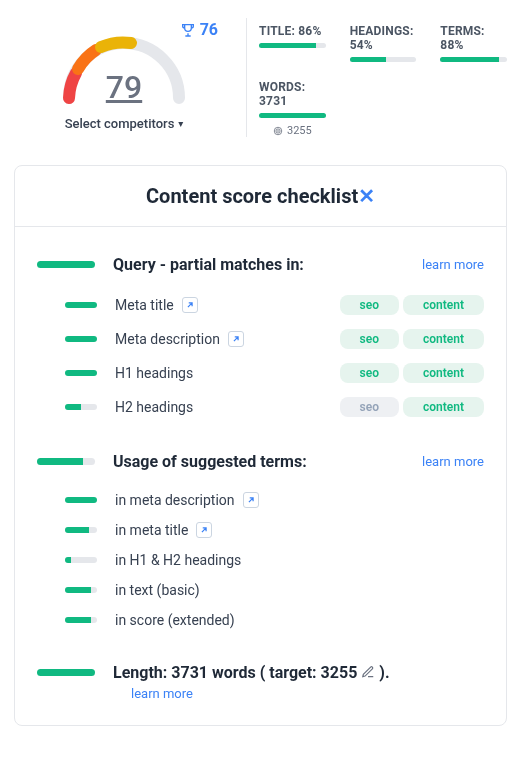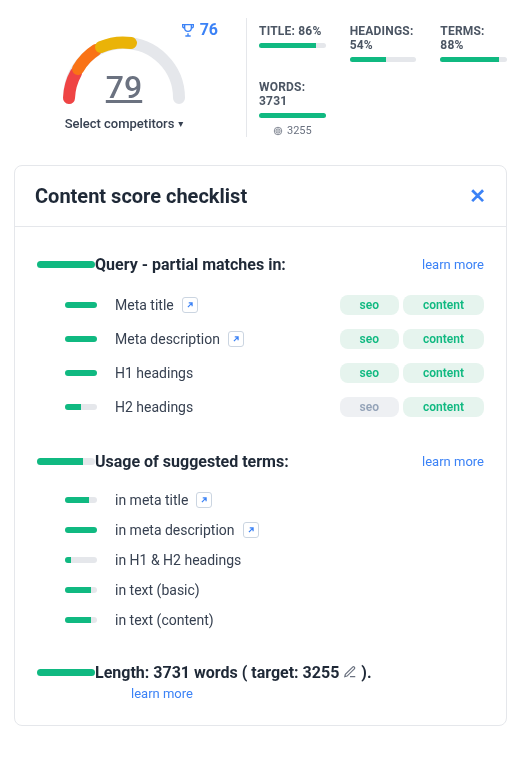--- a/index.html
+++ b/index.html
@@ -12,26 +12,26 @@
 .trophy-row { position: absolute; top: 2px; right: 16px; display: flex; align-items: center; gap: 4px; color: #3b82f6; font-weight: 700; font-size: 16px; }
 .select-comp { margin-top: 8px; font-size: 13px; color: #374151; font-weight: 500; display: flex; align-items: center; gap: 4px; cursor: pointer; }
 .divider { width: 1px; background: #e5e7eb; margin: 0 12px; }
 .metrics { flex: 1; display: grid; grid-template-columns: 1fr 1fr 1fr; gap: 18px 24px; align-content: start; padding-top: 6px; }
 .metric { }
 .metric-label { font-size: 12px; font-weight: 700; color: #4b5563; letter-spacing: 0.2px; }
 .metric-bar { margin-top: 5px; height: 5px; border-radius: 3px; background: #e5e7eb; overflow: hidden; }
 .metric-bar-fill { height: 100%; background: #10b981; }
 .words-target { font-size: 11px; color: #6b7280; margin-top: 6px; text-align: center; display: flex; align-items: center; justify-content: center; gap: 4px; }
 .card { margin: 10px 14px 0; border: 1px solid #e5e7eb; border-radius: 8px; overflow: hidden; }
-.card-head { display: flex; justify-content: space-between; align-items: center; padding: 18px 20px; }
+.card-head { display: flex; justify-content: center; align-items: center; padding: 18px 20px; }
 .card-title { font-size: 20px; font-weight: 700; color: #1f2937; }
 .close-x { color: #3b82f6; font-size: 20px; font-weight: 900; cursor: pointer; }
 .card-body { border-top: 1px solid #e5e7eb; padding: 28px 22px 20px; }
 .section { margin-bottom: 28px; }
-.sec-head { display: flex; align-items: center; margin-bottom: 14px; }
+.sec-head { display: flex; align-items: center; gap: 18px; margin-bottom: 14px; }
 .sec-bar { width: 58px; height: 7px; border-radius: 4px; background: #e5e7eb; overflow: hidden; flex-shrink: 0; }
 .sec-bar-fill { height: 100%; background: #10b981; }
 .sec-title { font-size: 16px; font-weight: 700; color: #1f2937; flex: 1; }
 .learn { font-size: 13px; color: #3b82f6; cursor: pointer; white-space: nowrap; }
 .learn-below { font-size: 13px; color: #3b82f6; cursor: pointer; margin-left: 94px; margin-top: 4px; }
 .row { display: flex; align-items: center; gap: 18px; padding: 7px 0 7px 28px; }
 .row-bar { width: 32px; height: 6px; border-radius: 3px; background: #e5e7eb; overflow: hidden; flex-shrink: 0; }
 .row-bar-fill { height: 100%; background: #10b981; }
 .row-label { font-size: 14px; color: #374151; flex: 1; display: flex; align-items: center; gap: 8px; }
 .ext-icon { display: inline-flex; width: 16px; height: 16px; border: 1px solid #cbd5e1; border-radius: 3px; align-items: center; justify-content: center; color: #3b82f6; font-size: 10px; }
@@ -185,66 +185,66 @@
       <div class="sec-head">
         <div class="sec-bar">
             <div class="sec-bar-fill" style="width:80%"></div>
           </div>
         <div class="sec-title">Usage of suggested terms:</div>
         <div class="learn">learn more</div>
       </div>
       <div id="terms-rows">
           <div class="row">
             <div class="row-bar">
+              <div class="row-bar-fill" style="width:100%"></div>
+            </div>
+            <div class="row-label">
+              <span>in meta description</span>
+              <span class="ext-icon">
+                <svg width="10" height="10" viewBox="0 0 24 24" fill="none" stroke="#3b82f6" stroke-width="3">
+                  <path d="M7 17L17 7M9 7h8v8"></path>
+                </svg>
+              </span>
+            </div>
+          </div>
+          <div class="row">
+            <div class="row-bar">
               <div class="row-bar-fill" style="width:75%"></div>
             </div>
             <div class="row-label">
               <span>in meta title</span>
               <span class="ext-icon">
                 <svg width="10" height="10" viewBox="0 0 24 24" fill="none" stroke="#3b82f6" stroke-width="3">
                   <path d="M7 17L17 7M9 7h8v8"></path>
                 </svg>
               </span>
             </div>
           </div>
           <div class="row">
             <div class="row-bar">
-              <div class="row-bar-fill" style="width:100%"></div>
-            </div>
-            <div class="row-label">
-              <span>in meta description</span>
-              <span class="ext-icon">
-                <svg width="10" height="10" viewBox="0 0 24 24" fill="none" stroke="#3b82f6" stroke-width="3">
-                  <path d="M7 17L17 7M9 7h8v8"></path>
-                </svg>
-              </span>
-            </div>
-          </div>
-          <div class="row">
-            <div class="row-bar">
               <div class="row-bar-fill" style="width:20%"></div>
             </div>
             <div class="row-label">
               <span>in H1 &amp; H2 headings</span>
             </div>
           </div>
           <div class="row">
             <div class="row-bar">
               <div class="row-bar-fill" style="width:80%"></div>
             </div>
             <div class="row-label">
               <span>in text (basic)</span>
             </div>
           </div>
           <div class="row">
             <div class="row-bar">
               <div class="row-bar-fill" style="width:80%"></div>
             </div>
             <div class="row-label">
-              <span>in text (content)</span>
+              <span>in score (extended)</span>
             </div>
           </div>
         </div>
     </div>
 
     <div class="section" style="margin-bottom:4px">
       <div class="sec-head" style="margin-bottom:0">
         <div class="sec-bar">
             <div class="sec-bar-fill" style="width:100%"></div>
           </div>

